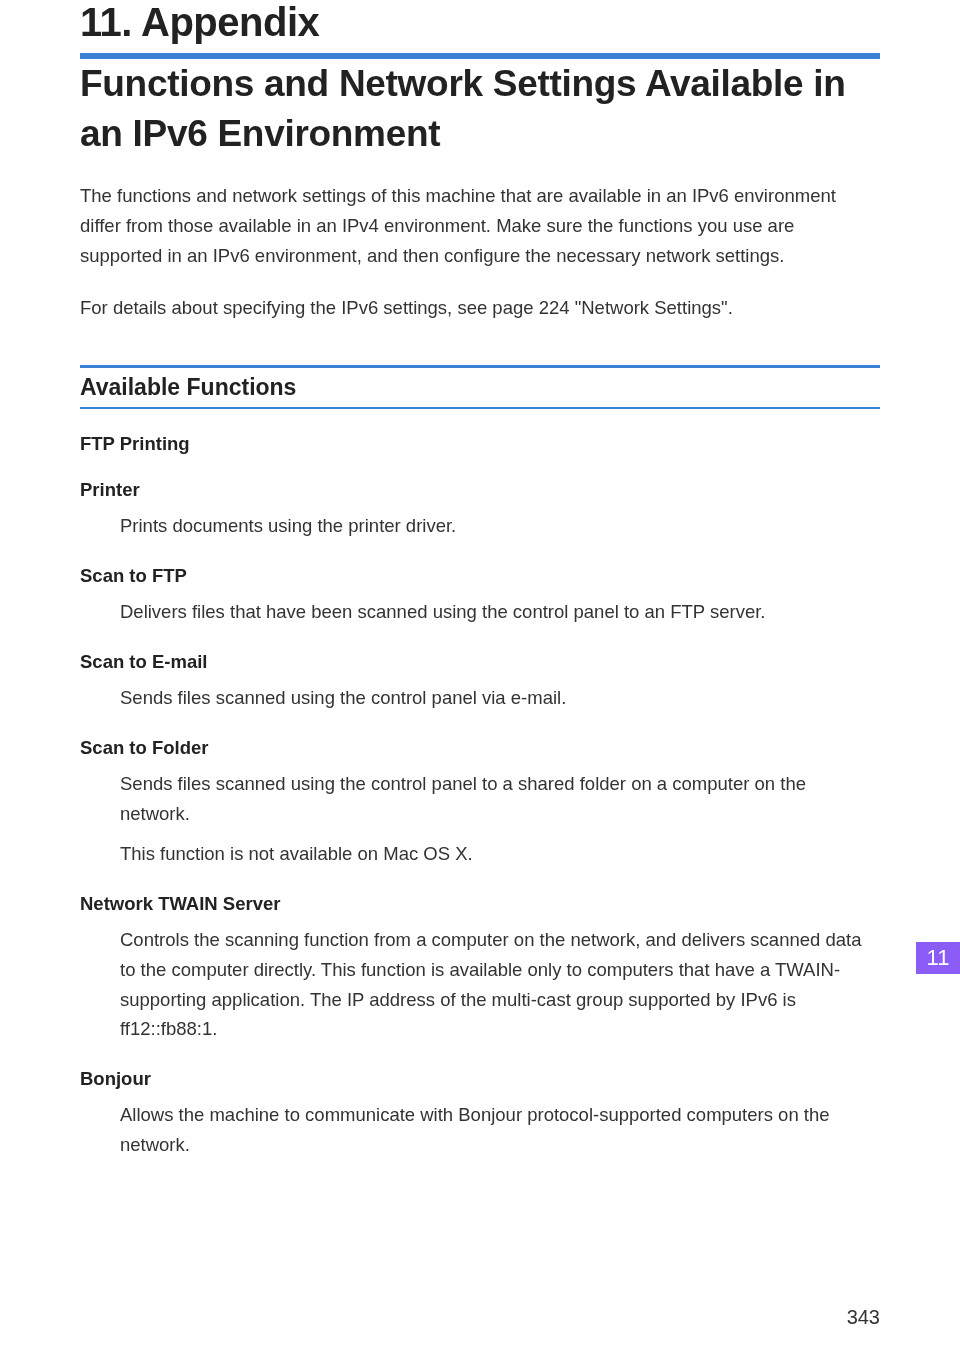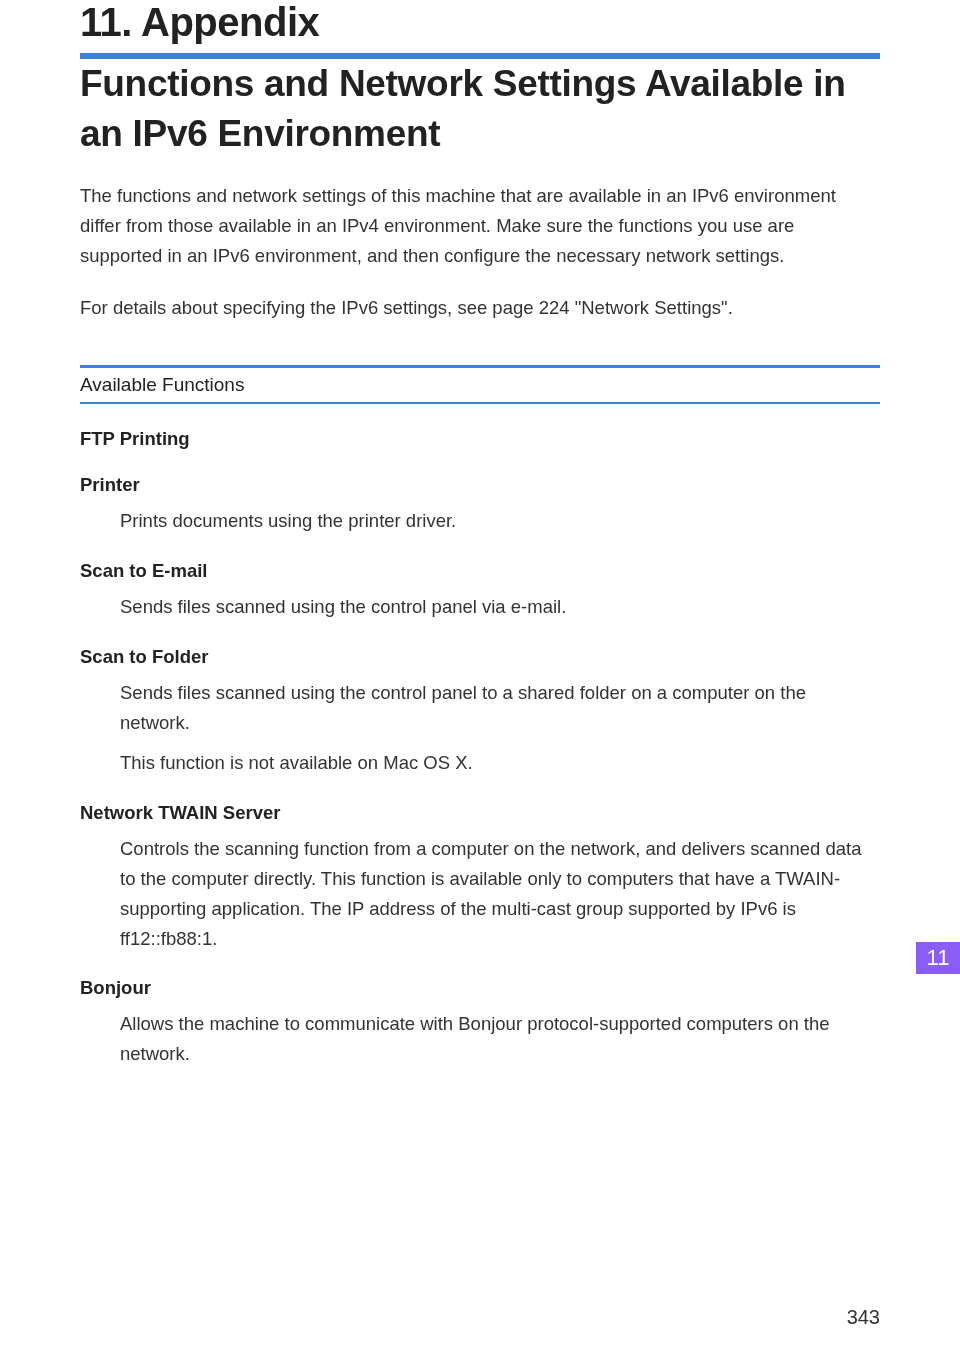--- a/index.html
+++ b/index.html
@@ -48,22 +48,22 @@
     }
     .sub-heading-wrap {
       margin-top: 42px;
     }
     .sub-rule-top {
       border: none;
       border-top: 3px solid #3b82d6;
       margin: 0 0 2px 0;
     }
     .sub-heading {
-      font-size: 19px;
-      font-weight: normal;
+      font-size: 23px;
+      font-weight: bold;
       color: #222;
       margin: 6px 0 6px 0;
     }
     .sub-rule-bottom {
       border: none;
       border-top: 2px solid #3b82d6;
       margin: 2px 0 0 0;
     }
     .item-title {
       font-size: 18.5px;
@@ -121,20 +121,24 @@
 
   <div>
     <div class="item-title">FTP Printing</div>
   </div>
 
   <div>
     <div class="item-title">Printer</div>
     <div class="item-desc">Prints documents using the printer driver.</div>
   </div>
 
+  <div>
+    <div class="item-title">Scan to FTP</div>
+    <div class="item-desc">Delivers files that have been scanned using the control panel to an FTP server.</div>
+  </div>
 
   <div>
     <div class="item-title">Scan to E-mail</div>
     <div class="item-desc">Sends files scanned using the control panel via e-mail.</div>
   </div>
 
   <div>
     <div class="item-title">Scan to Folder</div>
     <div class="item-desc">Sends files scanned using the control panel to a shared folder on a computer on the network.</div>
     <div class="item-desc">This function is not available on Mac OS X.</div>

